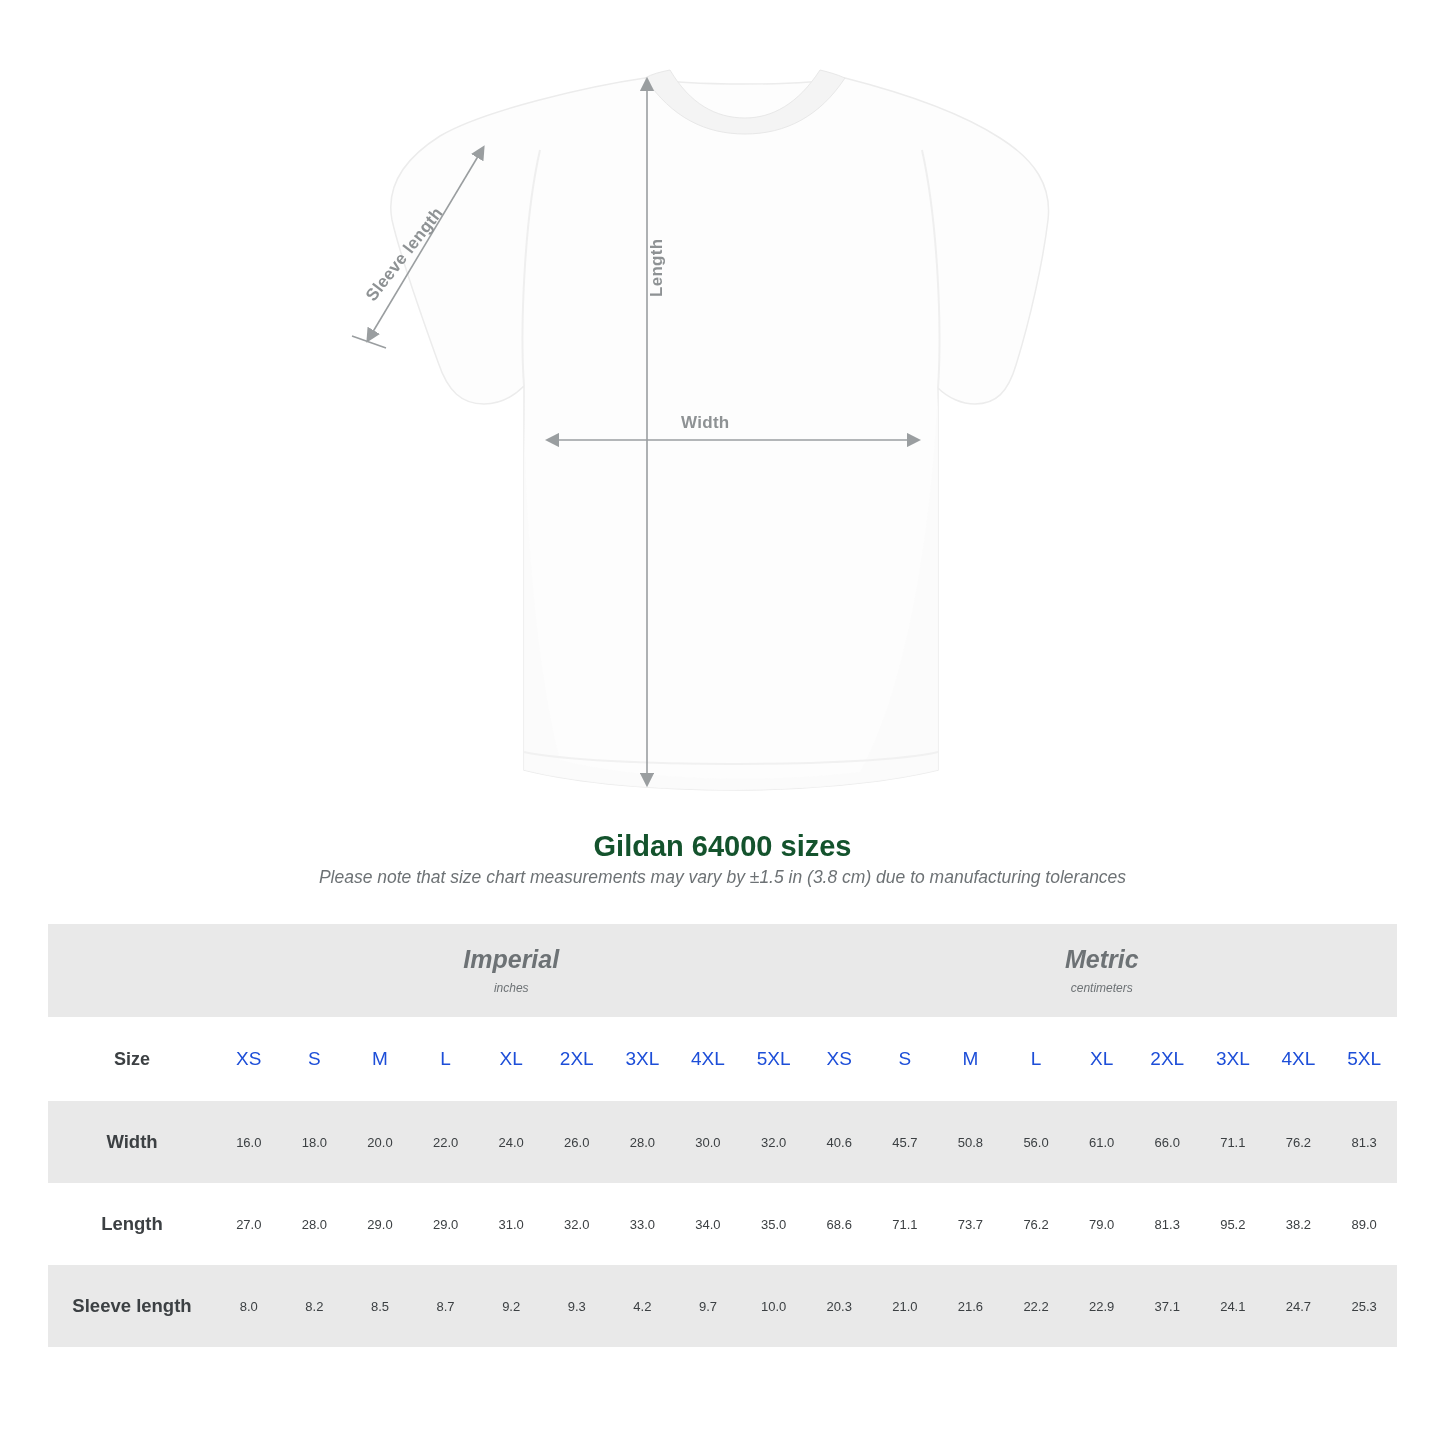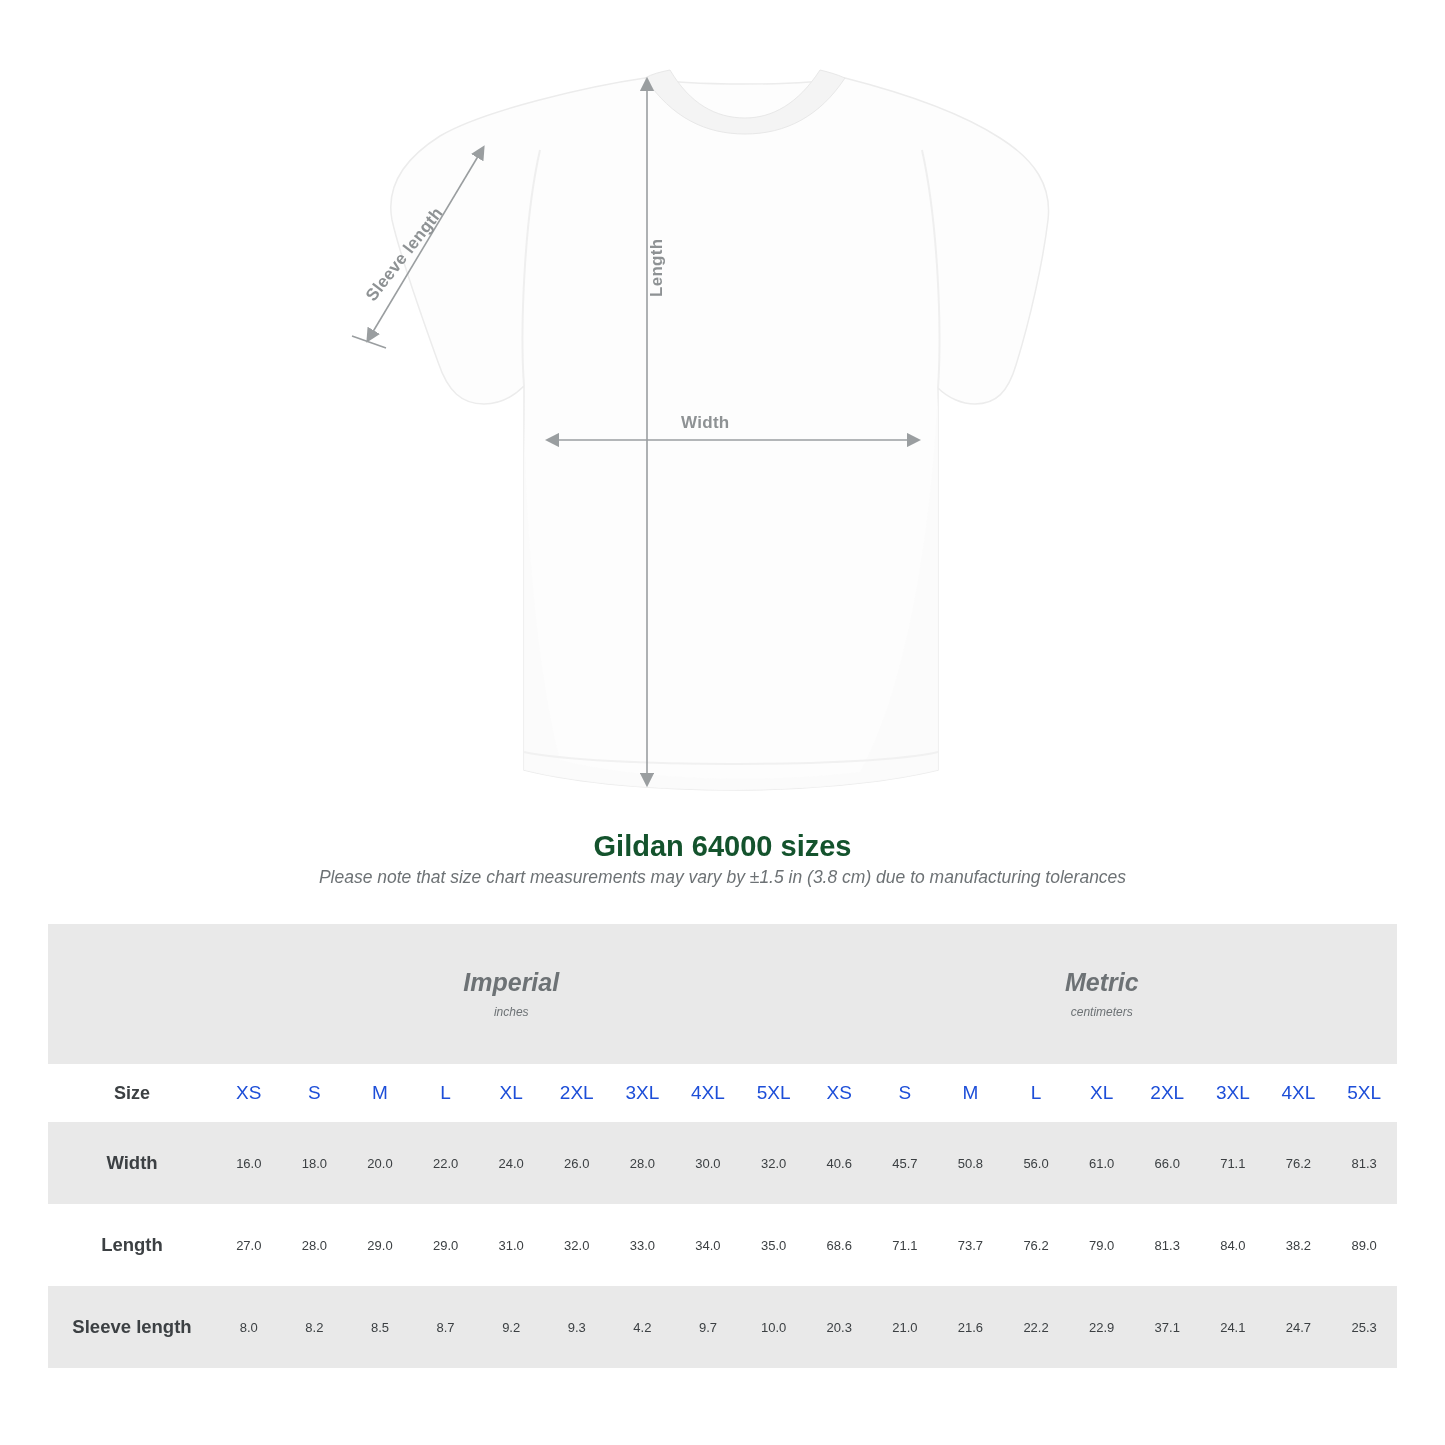--- a/index.html
+++ b/index.html
@@ -83,37 +83,37 @@
     table-layout: fixed;
   }
   table.size-chart td, table.size-chart th {
     text-align: center;
     vertical-align: middle;
     font-weight: normal;
     padding: 0;
   }
   .unitgroup {
     background: #e9e9e9;
-    height: 140px;
+    height: 93px;
   }
   .unitgroup .gname {
     font-size: 25px;
     font-style: italic;
     font-weight: bold;
     color: #6d7275;
     line-height: 1.1;
   }
   .unitgroup .gunit {
     font-size: 12px;
     font-style: italic;
     color: #6d7275;
     padding-top: 8px;
   }
   tr.head-row {
-    height: 58px;
+    height: 84px;
   }
   tr.head-row td {
     background: #ffffff;
     font-size: 19px;
     font-weight: normal;
     color: #1d4ed8;
   }
   tr.head-row td.rowlabel {
     font-size: 18px;
     font-weight: bold;
@@ -293,21 +293,21 @@
           <td>32.0</td>
           <td>33.0</td>
           <td>34.0</td>
           <td>35.0</td>
           <td>68.6</td>
           <td>71.1</td>
           <td>73.7</td>
           <td>76.2</td>
           <td>79.0</td>
           <td>81.3</td>
-          <td>84.0</td>
+          <td>95.2</td>
           <td>38.2</td>
           <td>89.0</td>
         </tr>
 
         <tr class="data-row shade">
           <td class="rowlabel">Sleeve length</td>
           <td>8.0</td>
           <td>8.2</td>
           <td>8.5</td>
           <td>8.7</td>

